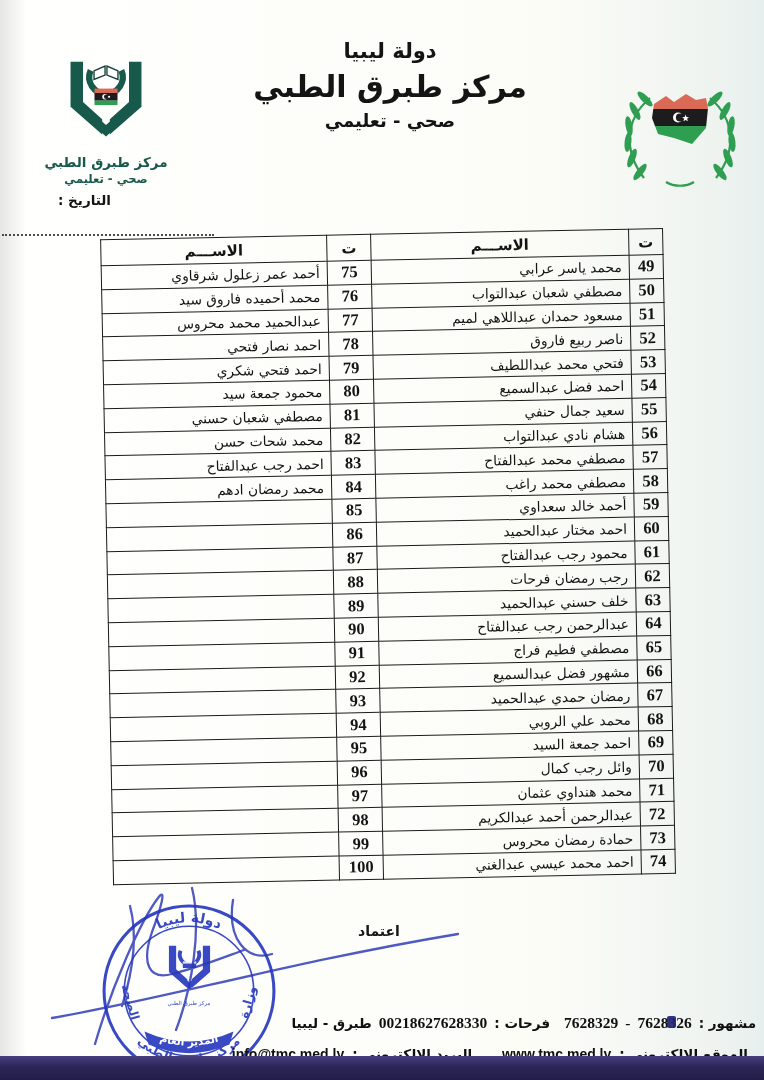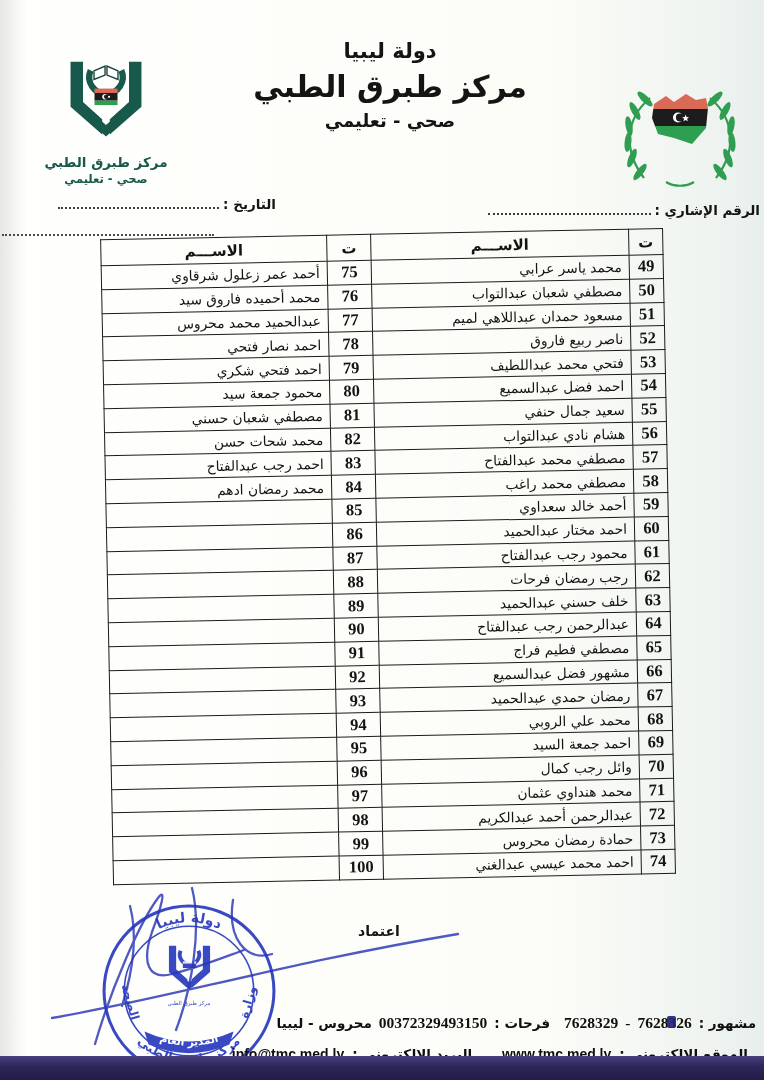--- a/index.html
+++ b/index.html
@@ -16,21 +16,21 @@
   .hdr .l1{font-size:21px; font-weight:600;}
   .hdr .l2{font-size:21px; font-weight:600; margin-top:2px;}
   .hdr .l3{font-size:30px; font-weight:800; margin-top:4px; letter-spacing:-.5px;}
   .hdr .l4{font-size:18px; font-weight:700; margin-top:4px;}
   
   .logoL{left:36px; top:56px; width:140px; text-align:center;}
   .logoL .cap1{font-size:13.5px; font-weight:700; color:var(--logo-green,#17594b); margin-top:2px;}
   .logoL .cap2{font-size:11.5px; font-weight:700; color:var(--logo-green,#17594b); margin-top:2px;}
   
   .leader{flex:1; border-bottom:2.2px dotted #3c3c3c; margin-bottom:3px;}
-  .meta{display:flex; direction:rtl; align-items:flex-end; gap:4px;}
+  .meta{display:flex; direction:rtl; align-items:flex-end; gap:4px;flex-direction:column;}
   .meta .lbl{font-size:13.5px; font-weight:700; white-space:nowrap;}
   .metaRef{left:488px; top:198px; width:272px; height:20px;}
   .metaDate{left:58px; top:192px; width:218px; height:20px;}
   .strayDots{left:2px; top:230px; width:212px; height:4px; border-bottom:2.2px dotted #4a4a4a;}
   
   .tblWrap{left:100px; top:228px; width:562px; transform:rotate(-1.15deg); transform-origin:top right;}
   table{border-collapse:collapse; width:562px; direction:rtl; table-layout:fixed;}
   th,td{border:1.5px solid #1b1b1b; overflow:hidden;}
   th{height:25px; font-size:15px; font-weight:700; text-align:center; padding:0;}
   td{height:22.8px; padding:0;}
@@ -123,24 +123,20 @@
           <rect x="0" y="17" width="56" height="17" fill="var(--flag-black,#1c1c1c)"></rect>
           <rect x="0" y="34" width="56" height="20" fill="var(--flag-green,#2e9e50)"></rect>
         </g>
         <circle cx="26" cy="25.5" r="5" fill="#ffffff"></circle>
         <circle cx="27.8" cy="25.5" r="3.9" fill="var(--flag-black,#1c1c1c)"></circle>
         <polygon points="33.6,22.6 34.5,25 37,25.2 35.1,26.8 35.8,29.2 33.6,27.9 31.4,29.2 32.1,26.8 30.2,25.2 32.7,25" fill="#ffffff"></polygon>
       </g>
     </svg>
   </div>
 
-  <div class="abs meta metaRef">
-    <span class="lbl">الرقم الإشاري :</span>
-    <span class="leader"></span>
-  </div>
   <div class="abs meta metaDate">
     <span class="lbl">التاريخ :</span>
     <span class="leader"></span>
   </div>
   <div class="abs strayDots"></div>
 
   <div class="abs tblWrap">
     <table>
       <colgroup>
           <col style="width:34px">
@@ -389,22 +385,22 @@
     </g>
   </svg>
 
   <div class="abs foot foot1">
     <span class="ar">مشهور :</span>
     <span class="num phone-right">7628326</span>
     <span class="num">-</span>
     <span class="num">7628329</span>
     <span class="spacer"></span>
     <span class="ar">فرحات :</span>
-    <span class="num">00372329493150</span>
-    <span class="ar">محروس - ليبيا</span>
+    <span class="num">00218627628330</span>
+    <span class="ar">طبرق - ليبيا</span>
   </div>
   <div class="abs foot foot2">
     <span class="ar">الموقع الإلكتروني :</span>
     <span class="lat">www.tmc.med.ly</span>
     <span class="spacer"></span>
     <span class="ar">البريد الإلكتروني :</span>
     <span class="lat">info@tmc.med.ly</span>
   </div>
 
   <div class="abs band"></div>

